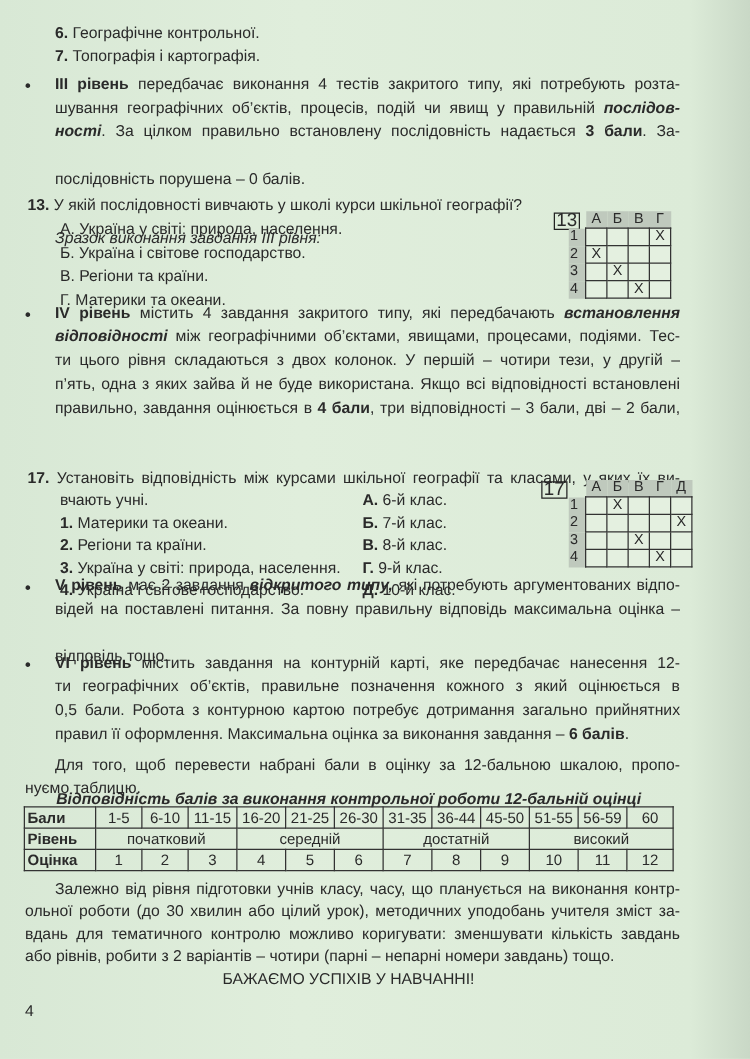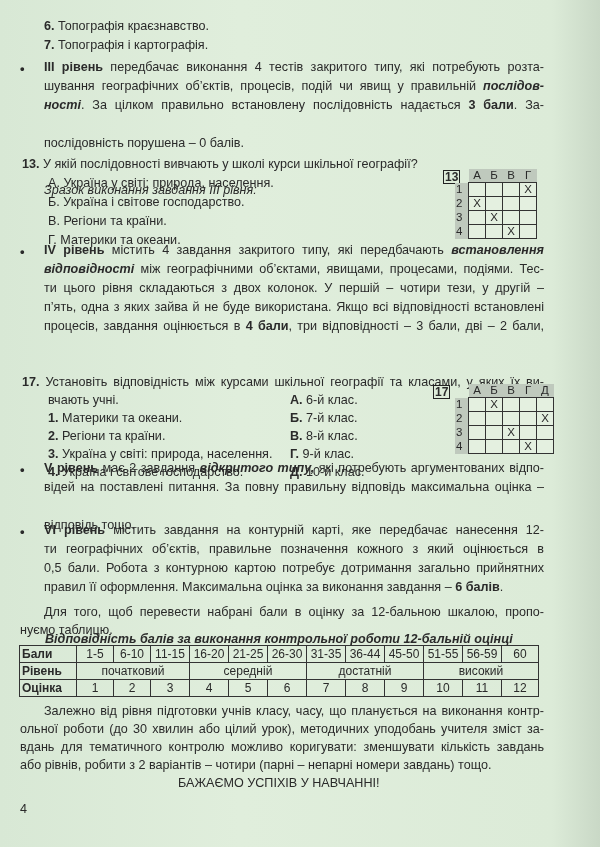--- a/index.html
+++ b/index.html
@@ -19,33 +19,33 @@
   .just { position: absolute; text-align: justify; text-align-last: justify; white-space: nowrap; }
   .num { font-weight: bold; }
   .bullet { position: absolute; font-weight: bold; font-size: 13px; }
   .it { font-style: italic; margin-top: 28px; }
   b.bi { font-weight: bold; font-style: italic; }
   .grid { position: absolute; border-collapse: collapse; font-size: 11.5px; }
   .grid td { width: 16px; height: 13px; padding: 0; text-align: center; line-height: 13px; }
   .grid td.cell { border: 1px solid #333; background: #e4f0e0; }
   .grid td.hdr { background: #bfc9bd; font-size: 11.5px; }
   .grid td.rowh { background: #bfc9bd; width: 12px; text-align: left; padding-left: 1px; }
-  .boxlbl { position: absolute; border: 1.5px solid #222; font-weight: bold; font-size: 12px; line-height: 12px; padding: 0 1px; }
+  .boxlbl { position: absolute; border: 1.5px solid #222; font-weight: normal; font-size: 15px; line-height: 12px; padding: 0 1px; }
   table.score { position: absolute; left: 19px; top: 645px; border-collapse: collapse; font-size: 12px; }
   table.score td { border: 1px solid #333; height: 16px; padding: 0 2px; text-align: center; line-height: 16px; }
   table.score td.rh { text-align: left; font-weight: bold; width: 52px; }
 </style>
 </head>
 <body>
 
 <div class="page txt">
 
   <div class="line" style="left:44px;top:18px">
     <span class="num">6.</span>
-    <span>Топографія краєзнавство.</span>
+    <span>Географічне контрольної.</span>
   </div>
   <div class="line" style="left:44px;top:37px">
     <span class="num">7.</span>
     <span>Топографія і картографія.</span>
   </div>
 
   <div class="bullet" style="left:20px;top:60px">•</div>
   <div class="just" style="left:44px;top:59px;width:500px">
     <b>III рівень</b> <span>передбачає виконання 4 тестів закритого типу, які потребують розта-</span>
   </div>
@@ -139,21 +139,21 @@
   <div class="just" style="left:44px;top:261px;width:500px">
     <b class="bi">відповідності</b> <span>між географічними об’єктами, явищами, процесами, подіями. Тес-</span>
   </div>
   <div class="just" style="left:44px;top:299px;width:500px">
     <span>п’ять, одна з яких зайва й не буде використана. Якщо всі відповідності встановлені</span>
   </div>
   <div class="just" style="left:44px;top:280px;width:500px">
     <span>ти цього рівня складаються з двох колонок. У першій – чотири тези, у другій –</span>
   </div>
   <div class="just" style="left:44px;top:318px;width:500px">
-    <span>процесів, завдання оцінюється в</span> <b>4 бали</b><span>, три відповідності – 3 бали, дві – 2 бали,</span>
+    <span>правильно, завдання оцінюється в</span> <b>4 бали</b><span>, три відповідності – 3 бали, дві – 2 бали,</span>
   </div>
 
   <div class="just" style="left:22px;top:374px;width:522px">
     <span class="num">17.</span> <span>Установіть відповідність між курсами шкільної географії та класами, у яких їх ви-</span>
   </div>
   <div class="line" style="left:48px;top:392px">вчають учні.</div>
 
   <div class="line" style="left:48px;top:410px"><span class="num">1.</span> <span>Материки та океани.</span></div>
   <div class="line" style="left:48px;top:428px"><span class="num">2.</span> <span>Регіони та країни.</span></div>
   <div class="line" style="left:48px;top:446px"><span class="num">3.</span> <span>Україна у світі: природа, населення.</span></div>

